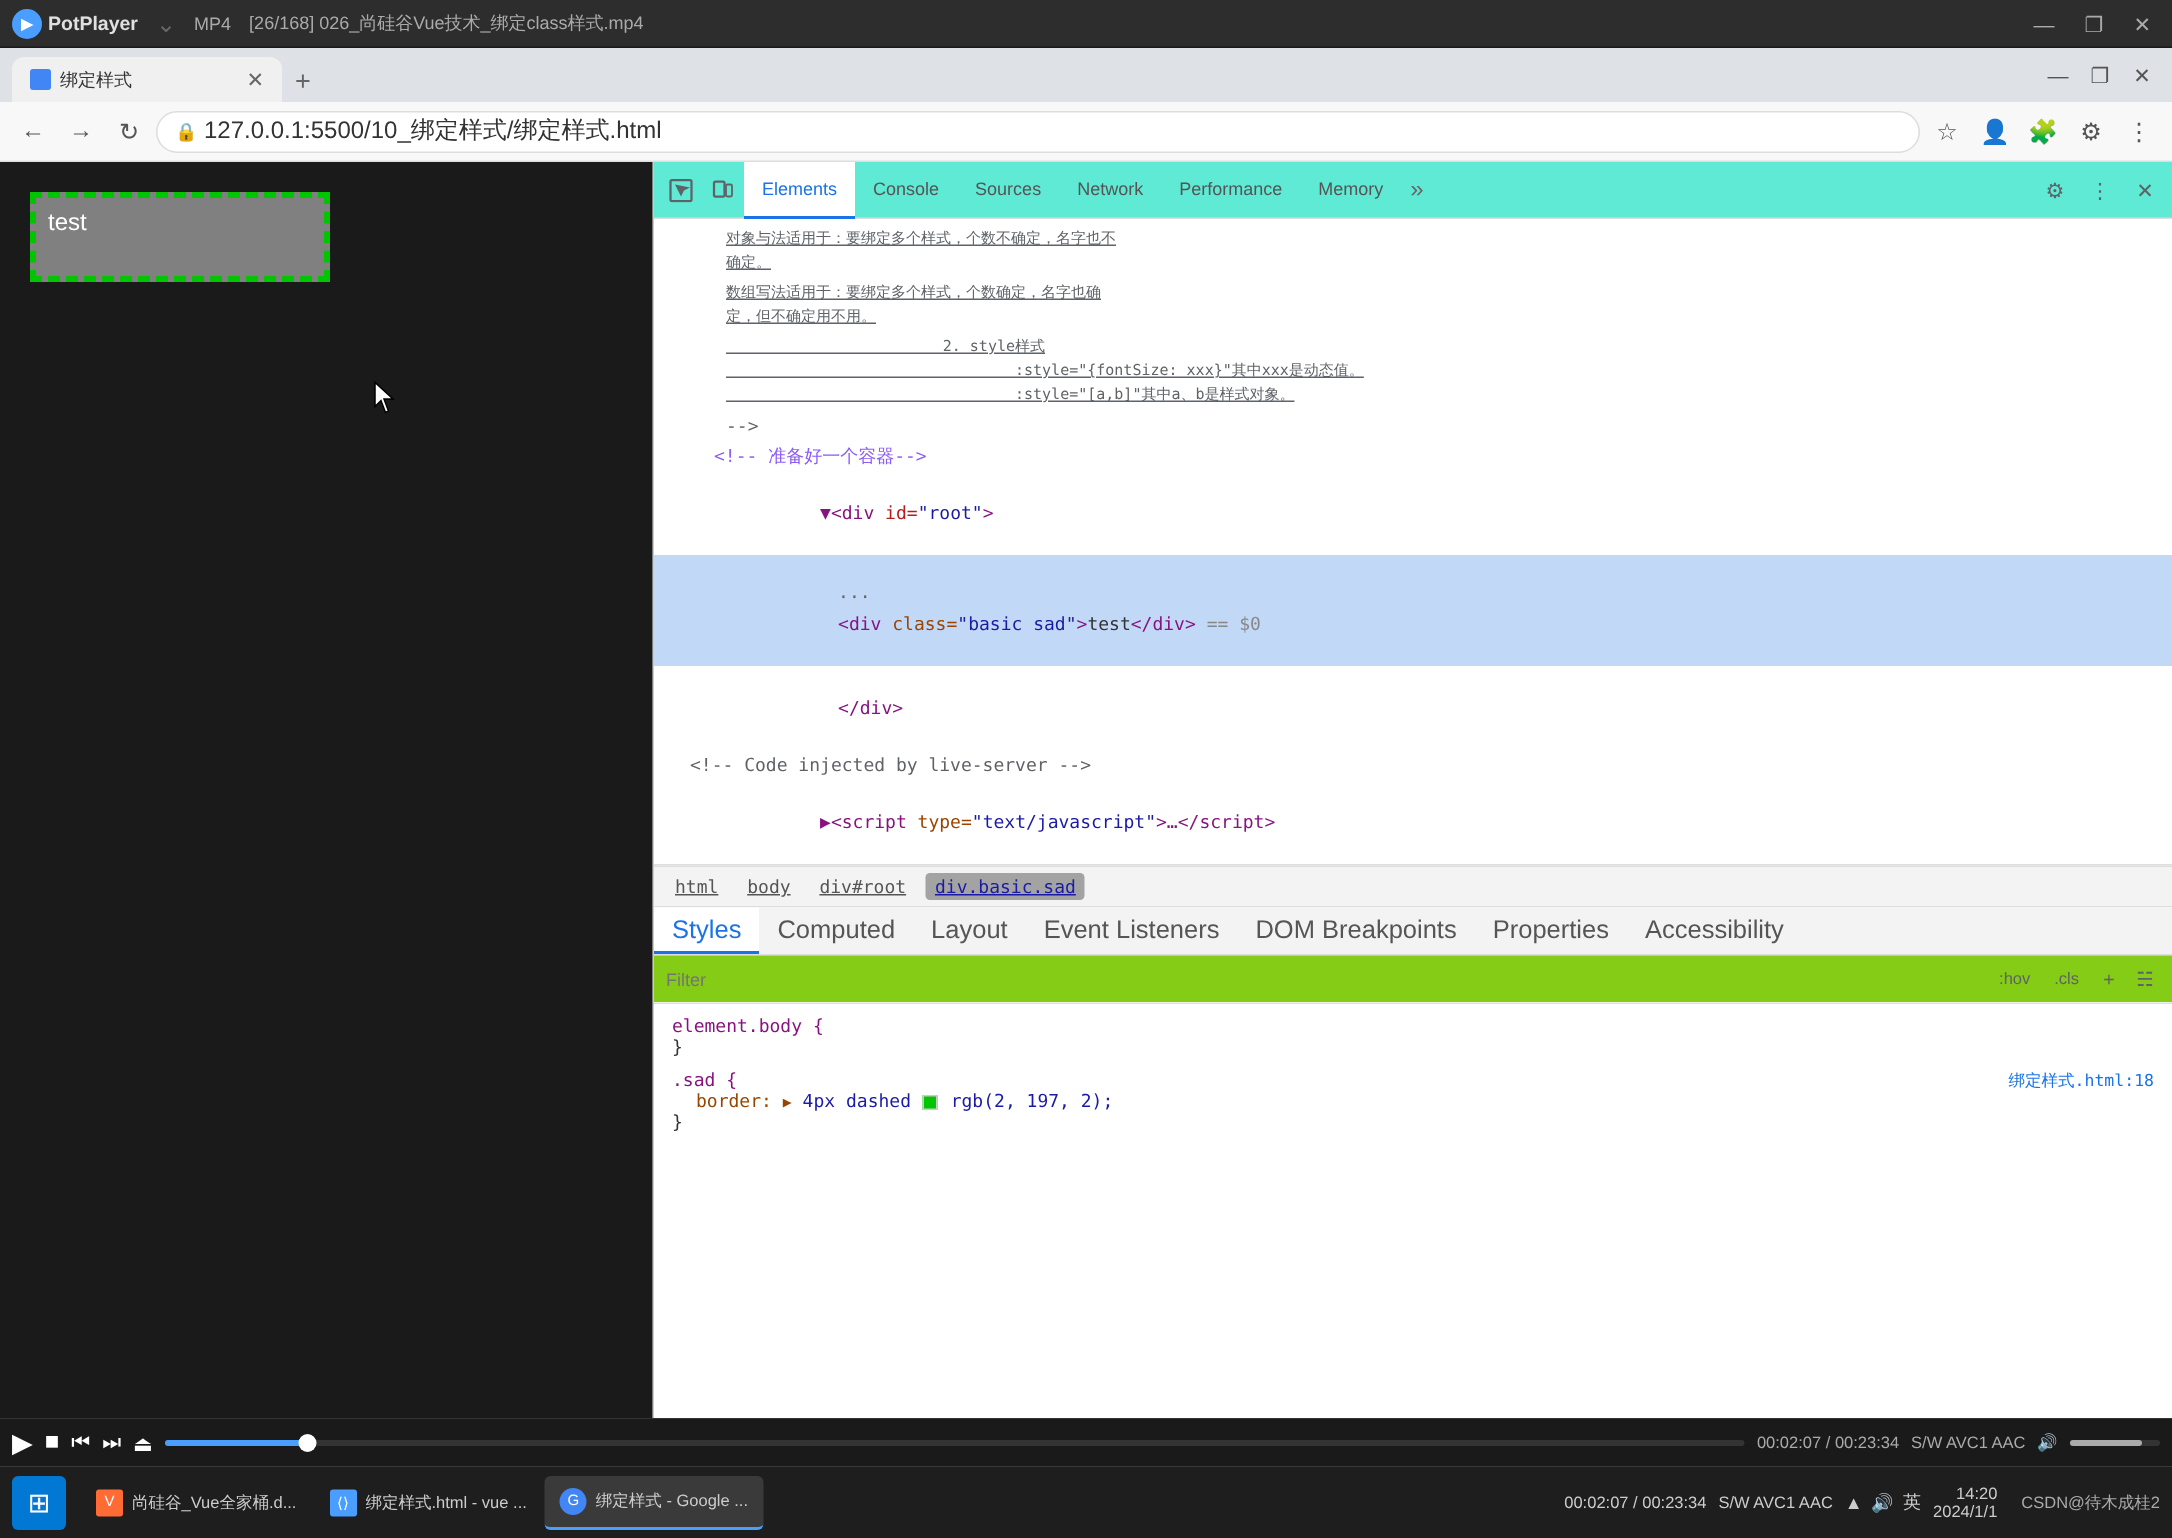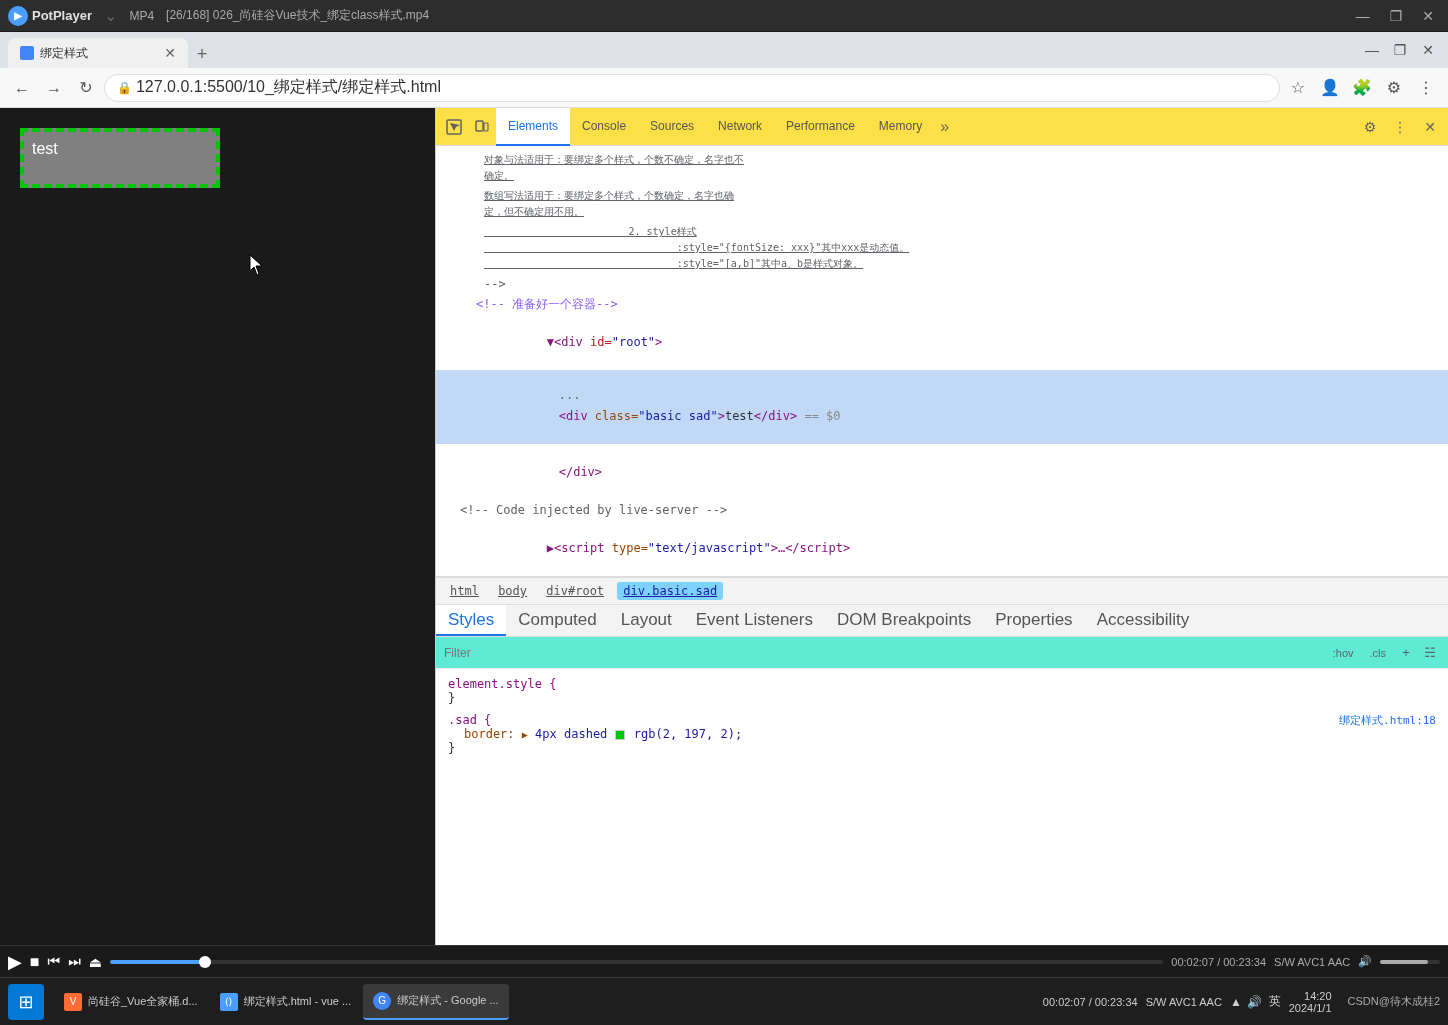--- a/index.html
+++ b/index.html
@@ -127,21 +127,21 @@
     .devtools-pane {
       flex: 1;
       background: #ffffff;
       display: flex;
       flex-direction: column;
       border-left: 1px solid #ccc;
     }
 
     
     .devtools-toolbar {
-      background: #fde047;
+      background: #5eead4;
       height: 38px;
       display: flex;
       align-items: center;
       padding: 0 4px;
       gap: 0;
       border-bottom: 1px solid #ddd;
     }
     .dt-icon-btn {
       width: 28px; height: 28px; display: flex; align-items: center; justify-content: center;
       color: #5f6368; cursor: pointer; border-radius: 4px; font-size: 14px;
@@ -206,21 +206,21 @@
       font-family: 'Consolas', monospace;
     }
     .bc-item {
       padding: 2px 6px;
       color: #555;
       cursor: pointer;
       border-radius: 3px;
       text-decoration: underline;
     }
     .bc-item.active {
-      background: #7dd3fc;
+      background: #a3a3a3;
       color: #1a1aa6;
     }
     .bc-sep { color: #999; }
 
     
     .styles-panel {
       height: 420px;
       display: flex;
       flex-direction: column;
       background: #fff;
@@ -228,21 +228,21 @@
     .styles-tabs {
       display: flex; height: 32px; border-bottom: 1px solid #ddd; background: #f3f3f3;
     }
     .st-tab {
       padding: 0 12px; display: flex; align-items: center; font-size: 17px;
       color: #555; cursor: pointer; border-bottom: 2px solid transparent;
     }
     .st-tab.active { color: #1a73e8; border-bottom: 2px solid #1a73e8; background: #fff; }
 
     .filter-bar {
-      height: 32px; background: #5eead4; border-bottom: 1px solid #eee;
+      height: 32px; background: #84cc16; border-bottom: 1px solid #eee;
       display: flex; align-items: center; padding: 0 8px; gap: 4px;
     }
     .filter-input {
       flex: 1; border: none; outline: none; font-size: 12px; color: #333;
       background: transparent;
     }
     .filter-right { display: flex; gap: 4px; align-items: center; }
     .filter-btn {
       font-size: 11px; color: #5f6368; padding: 2px 6px;
       cursor: pointer; border-radius: 3px;
@@ -457,21 +457,21 @@
               <span class="filter-btn">.cls</span>
               <span class="filter-icon-btn">+</span>
               <span class="filter-icon-btn">☵</span>
             </div>
           </div>
 
           <div class="styles-content">
 
             <div class="style-rule">
               <div>
-                <span class="style-selector">element.style {</span>
+                <span class="style-selector">element.body {</span>
               </div>
               <div>
                 <span class="style-brace">}</span>
               </div>
             </div>
 
             <div class="style-rule">
               <div>
                 <span class="style-selector">.sad {</span>
                 <span class="style-source">绑定样式.html:18</span>

